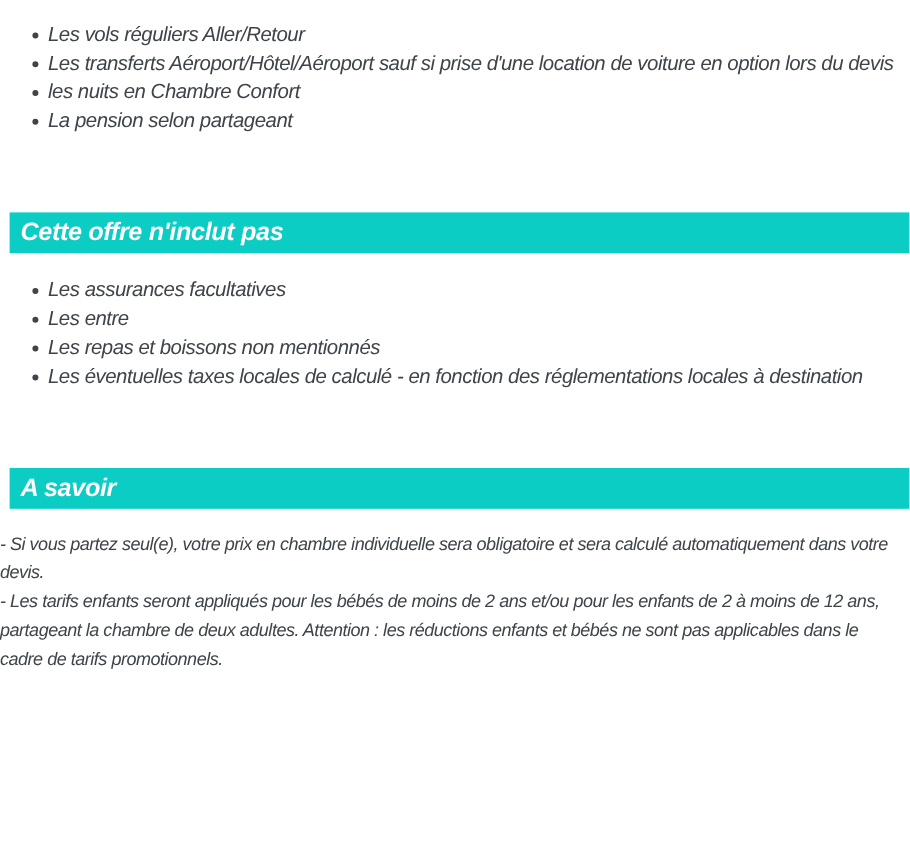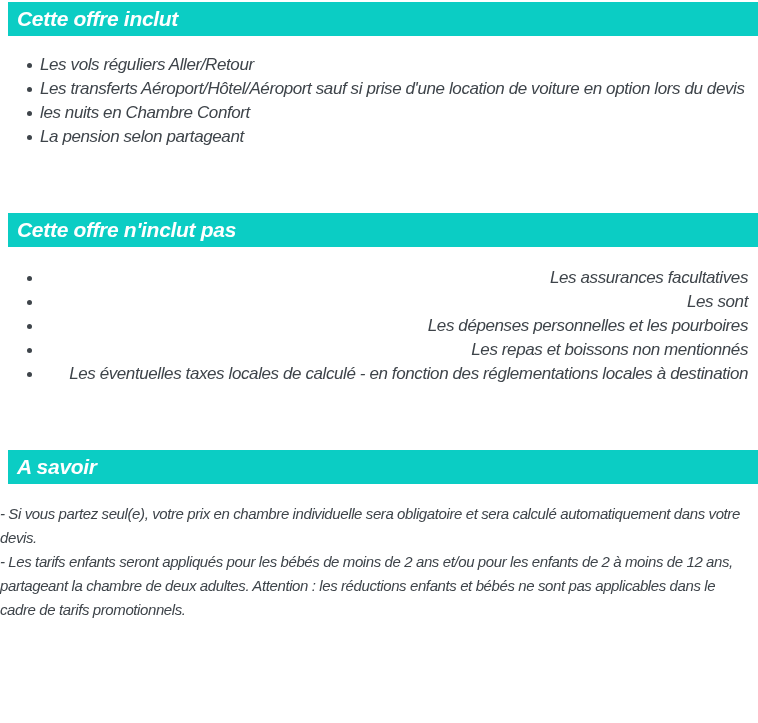--- a/index.html
+++ b/index.html
@@ -42,21 +42,21 @@
   }
   ul.offer-list {
     list-style: none;
     margin: 0;
     padding: 0 10px 0 40px;
     font-size: 17px;
     line-height: 24px;
     letter-spacing: -0.4px;
   }
   ul.offer-list--includes { margin-top: 17px; }
-  ul.offer-list--excludes { margin-top: 19px; text-align: right; }
+  ul.offer-list--excludes { margin-top: 19px; }
   ul.offer-list li {
     position: relative;
   }
   ul.offer-list li::before {
     content: "";
     position: absolute;
     left: -13px;
     top: 10px;
     width: 5px;
     height: 5px;
@@ -71,39 +71,35 @@
     letter-spacing: -0.4px;
   }
   .notes-body p { margin: 0; font-style: italic; }
 </style>
 </head>
 <body>
 
 <div>
 
   <section>
-    <div class="section-bar section-bar--first">
-      <h2 class="section-title">Cette offre inclut</h2>
-    </div>
     <ul class="offer-list offer-list--includes">
       <li>Les vols réguliers Aller/Retour</li>
       <li>Les transferts Aéroport/Hôtel/Aéroport sauf si prise d'une location de voiture en option lors du devis</li>
       <li>les nuits en Chambre Confort</li>
       <li>La pension selon partageant</li>
     </ul>
   </section>
 
   <section>
     <div class="section-bar section-bar--spaced">
       <h2 class="section-title">Cette offre n'inclut pas</h2>
     </div>
     <ul class="offer-list offer-list--excludes">
       <li>Les assurances facultatives</li>
-      <li>Les sont</li>
-      <li>Les dépenses personnelles et les pourboires</li>
+      <li>Les entre</li>
       <li>Les repas et boissons non mentionnés</li>
       <li>Les éventuelles taxes locales de calculé - en fonction des réglementations locales à destination</li>
     </ul>
   </section>
 
   <section>
     <div class="section-bar section-bar--spaced">
       <h2 class="section-title">A savoir</h2>
     </div>
     <div class="notes-body">

